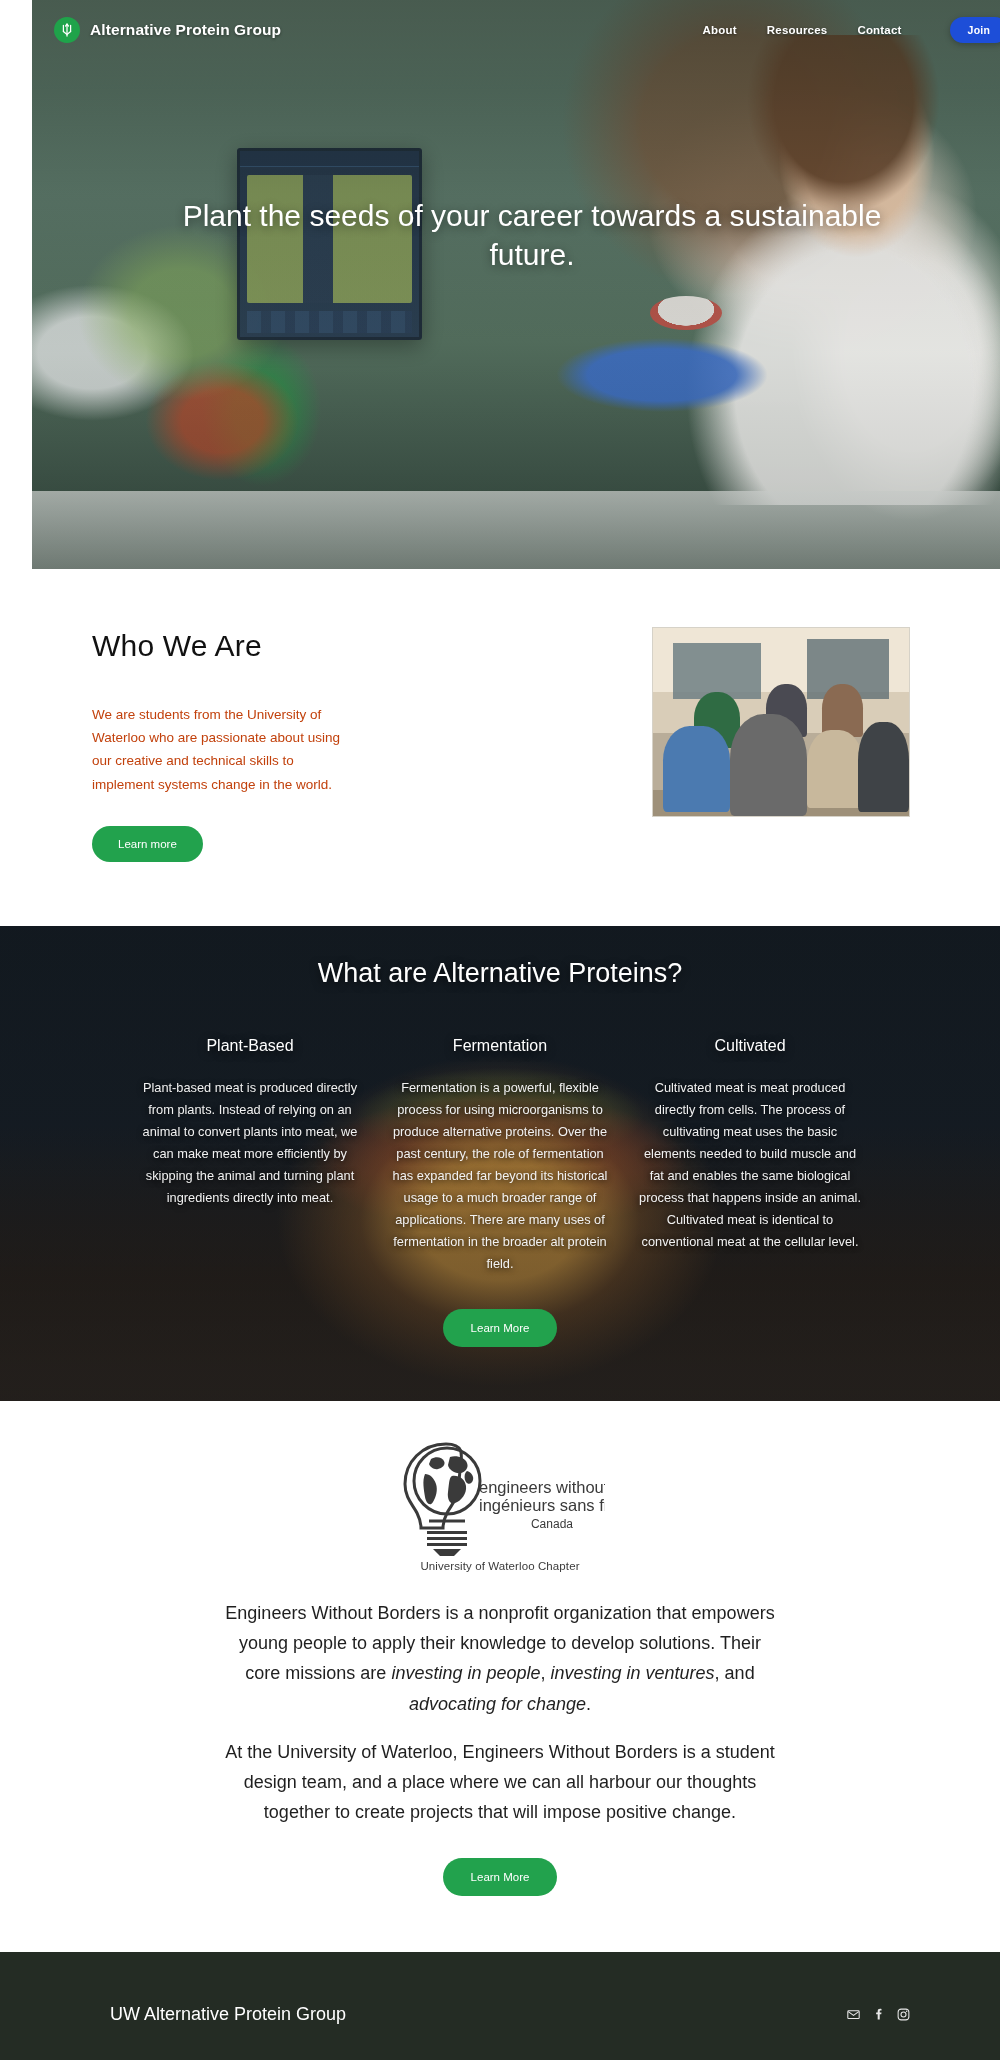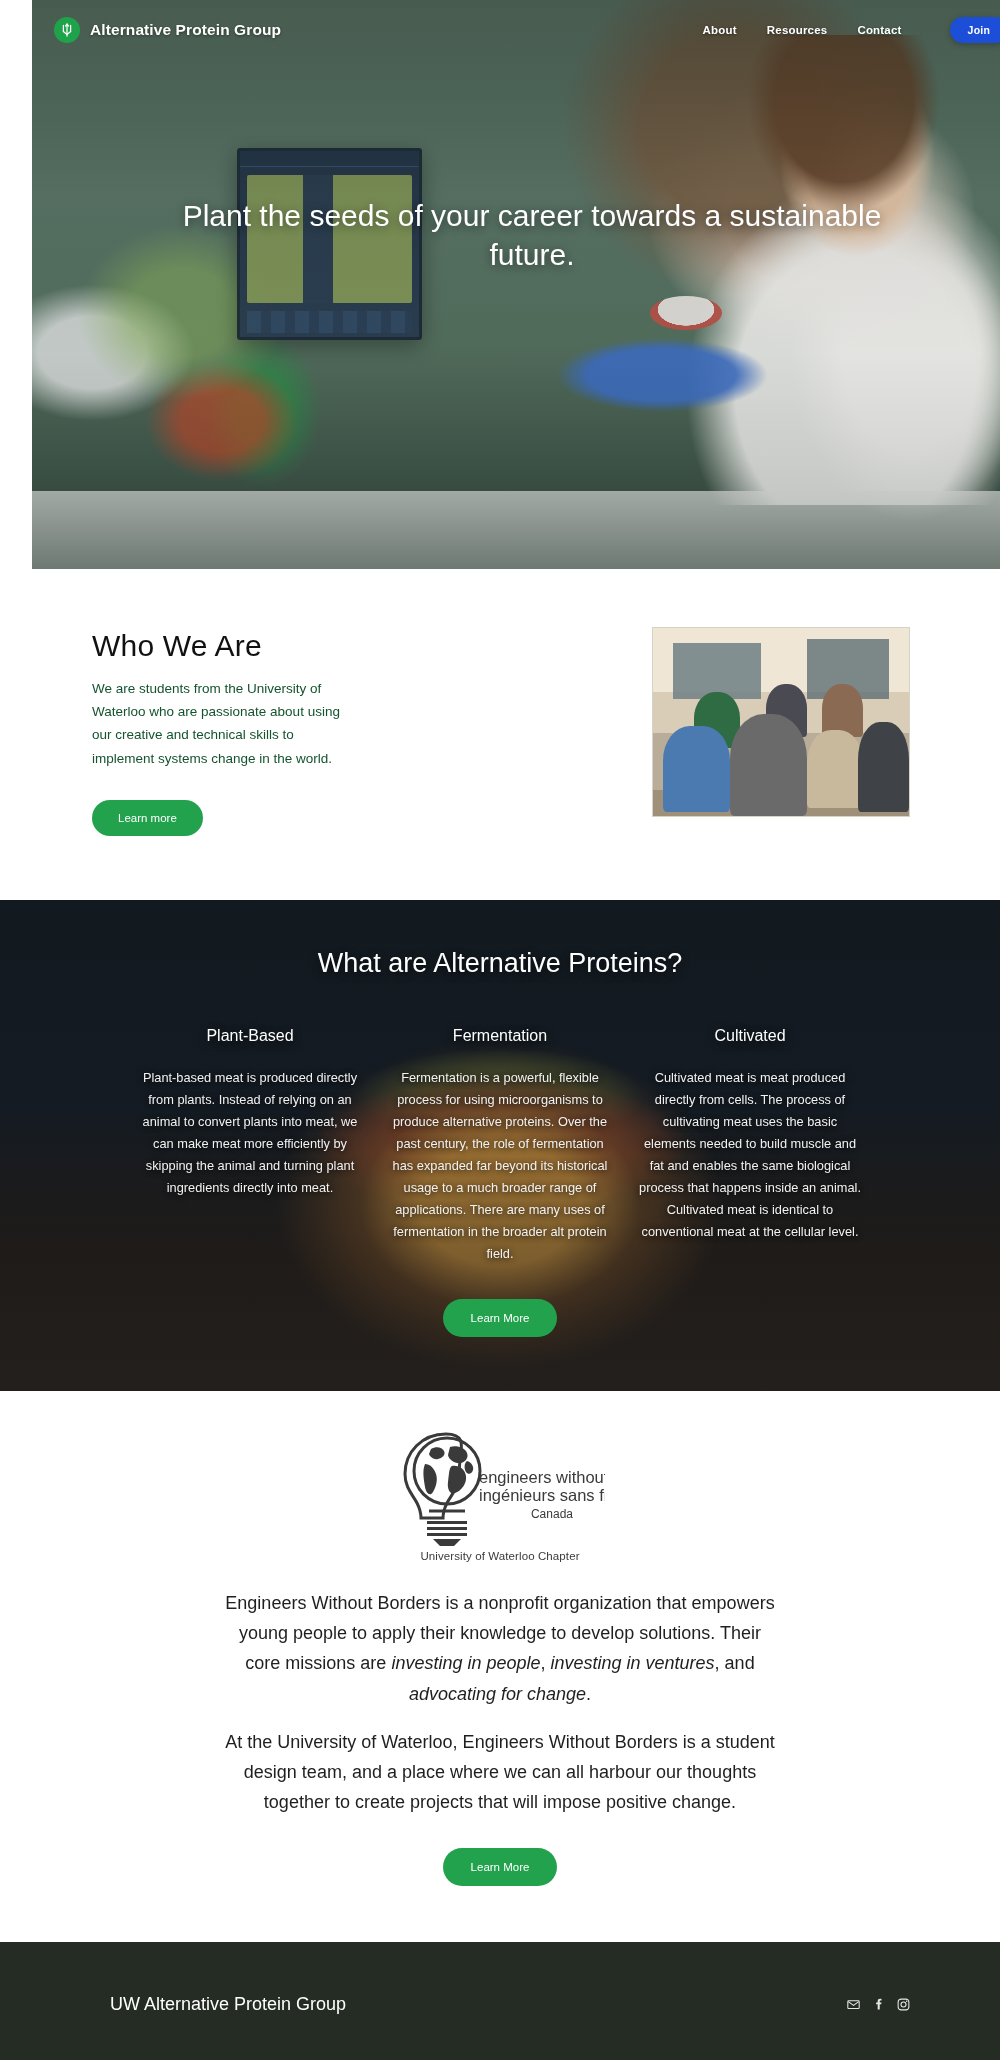--- a/index.html
+++ b/index.html
@@ -121,22 +121,22 @@
   
   .who {
     display: flex; align-items: flex-start;
     padding: 58px 90px 64px 92px;
     background: #ffffff;
     gap: 40px;
   }
   .who-left { width: 320px; padding-top: 2px; }
   .who-title { font-size: 30px; font-weight: 400; color: #111; letter-spacing:.2px; }
   .who-body {
-    margin-top: 14px;
-    font-size: 13.5px; line-height: 1.72; color: #14532d;
+    margin-top: 40px;
+    font-size: 13.5px; line-height: 1.72; color: #c2410c;
     max-width: 260px;
   }
   .btn-green {
     display: inline-block; margin-top: 30px;
     background: #22a24d; color: #fff;
     font-size: 11.5px; font-weight: 400;
     padding: 12px 26px; border: none; border-radius: 999px;
     cursor: pointer;
   }
   .who-photo {
@@ -155,21 +155,21 @@
   .who-photo .p4 { position:absolute; left:80%; bottom:2%; width:20%; height:48%; border-radius:42% 42% 6% 6%; background:#3f4347;}
   .who-photo .p5 { position:absolute; left:16%; top:34%; width:18%; height:30%; border-radius:46% 46% 8% 8%; background:#2f6b43;}
   .who-photo .p6 { position:absolute; left:44%; top:30%; width:16%; height:28%; border-radius:46% 46% 8% 8%; background:#4a4a52;}
   .who-photo .p7 { position:absolute; left:66%; top:30%; width:16%; height:28%; border-radius:46% 46% 8% 8%; background:#8a6a52;}
   .who-photo .tbl { position:absolute; left:0; bottom:0; width:100%; height:14%; background:#9b8d76; opacity:.9;}
 
   
   .alt {
     position: relative;
     background: #15803d;
-    padding: 48px 0 54px;
+    padding: 32px 0 54px;
     overflow: hidden;
   }
   .alt-bg {
     position:absolute; inset:0;
     background:
       radial-gradient(ellipse 310px 230px at 50% 62%, rgba(210,150,60,0.95) 0 26%, rgba(150,95,40,0.55) 45%, rgba(20,27,34,0) 72%),
       radial-gradient(ellipse 240px 90px at 50% 50%, rgba(205,60,45,0.5) 0 42%, rgba(20,27,34,0) 78%),
       radial-gradient(ellipse 180px 60px at 50% 40%, rgba(120,180,70,0.35) 0 44%, rgba(20,27,34,0) 80%),
       linear-gradient(180deg,#141b22 0%, #161d25 42%, #2a1f16 74%, #3a2a1c 100%);
   }

